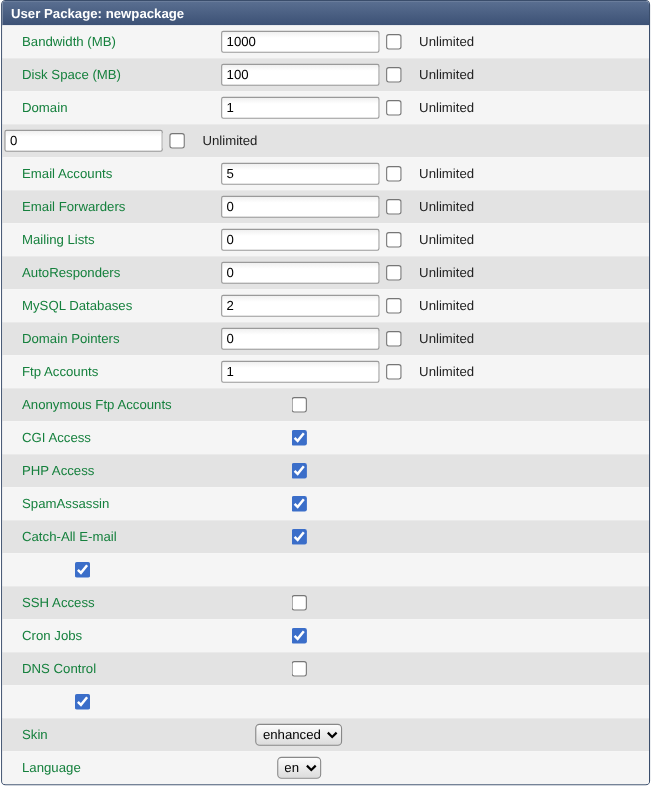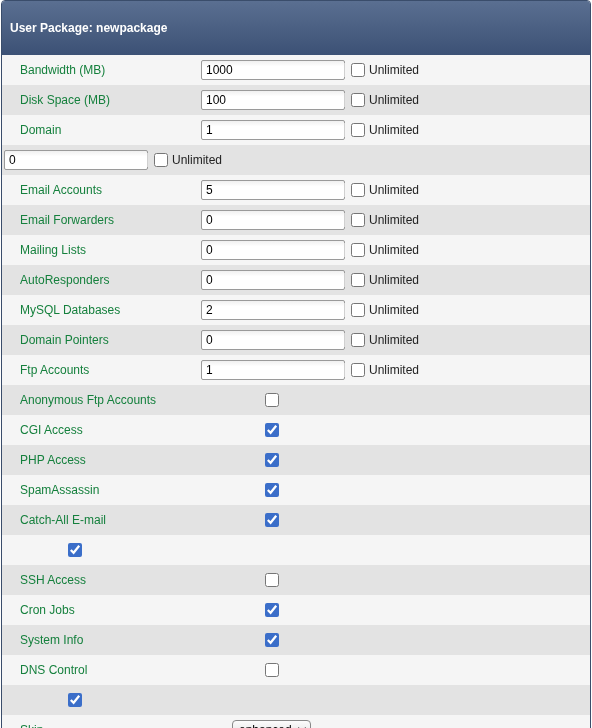--- a/index.html
+++ b/index.html
@@ -13,21 +13,21 @@
     border: 1px solid #3a4d6b;
     border-radius: 4px;
     overflow: hidden;
     width: 590px;
     margin: 0 auto;
   }
   .header {
     background: linear-gradient(#5a6f91, #3c5175);
     color: #fff;
     font-weight: bold;
-    padding: 20px 8px;
+    padding: 4px 8px;
     font-size: 12px;
   }
   .rows {
     width: 100%;
   }
   .row {
     display: flex;
     align-items: center;
     height: 30px;
   }
@@ -45,21 +45,21 @@
     align-items: center;
     justify-content: flex-start;
     padding: 0 2px;
   }
   .cell-mid.center { justify-content: center; }
   .cell-right {
     flex: 1;
     padding: 0 6px;
     display: flex;
     align-items: center;
-    gap: 4px;
+    gap: 16px;
     border-left: 1px solid #d0d0d0;
   }
   input[type="text"] {
     width: 144px;
     height: 20px;
     border: 1px solid #9a9a9a;
     border-radius: 2px;
     padding: 0 4px;
     font-size: 12px;
     background: linear-gradient(#f0f0f0, #fff 30%);
@@ -245,27 +245,20 @@
         <div class="cell-right"></div>
       </div>
       <div class="row">
         <div class="cell-label">Cron Jobs</div>
         <div class="cell-mid center">
           <input type="checkbox" checked="" style="">
         </div>
         <div class="cell-right"></div>
       </div>
       <div class="row">
-        <div class="cell-label">System Info</div>
-        <div class="cell-mid center">
-          <input type="checkbox" checked="" style="">
-        </div>
-        <div class="cell-right"></div>
-      </div>
-      <div class="row">
         <div class="cell-label">DNS Control</div>
         <div class="cell-mid center">
           <input type="checkbox" style="">
         </div>
         <div class="cell-right"></div>
       </div>
       <div class="row">
         <div class="cell-mid center">
           <input type="checkbox" checked="" style="">
         </div>

